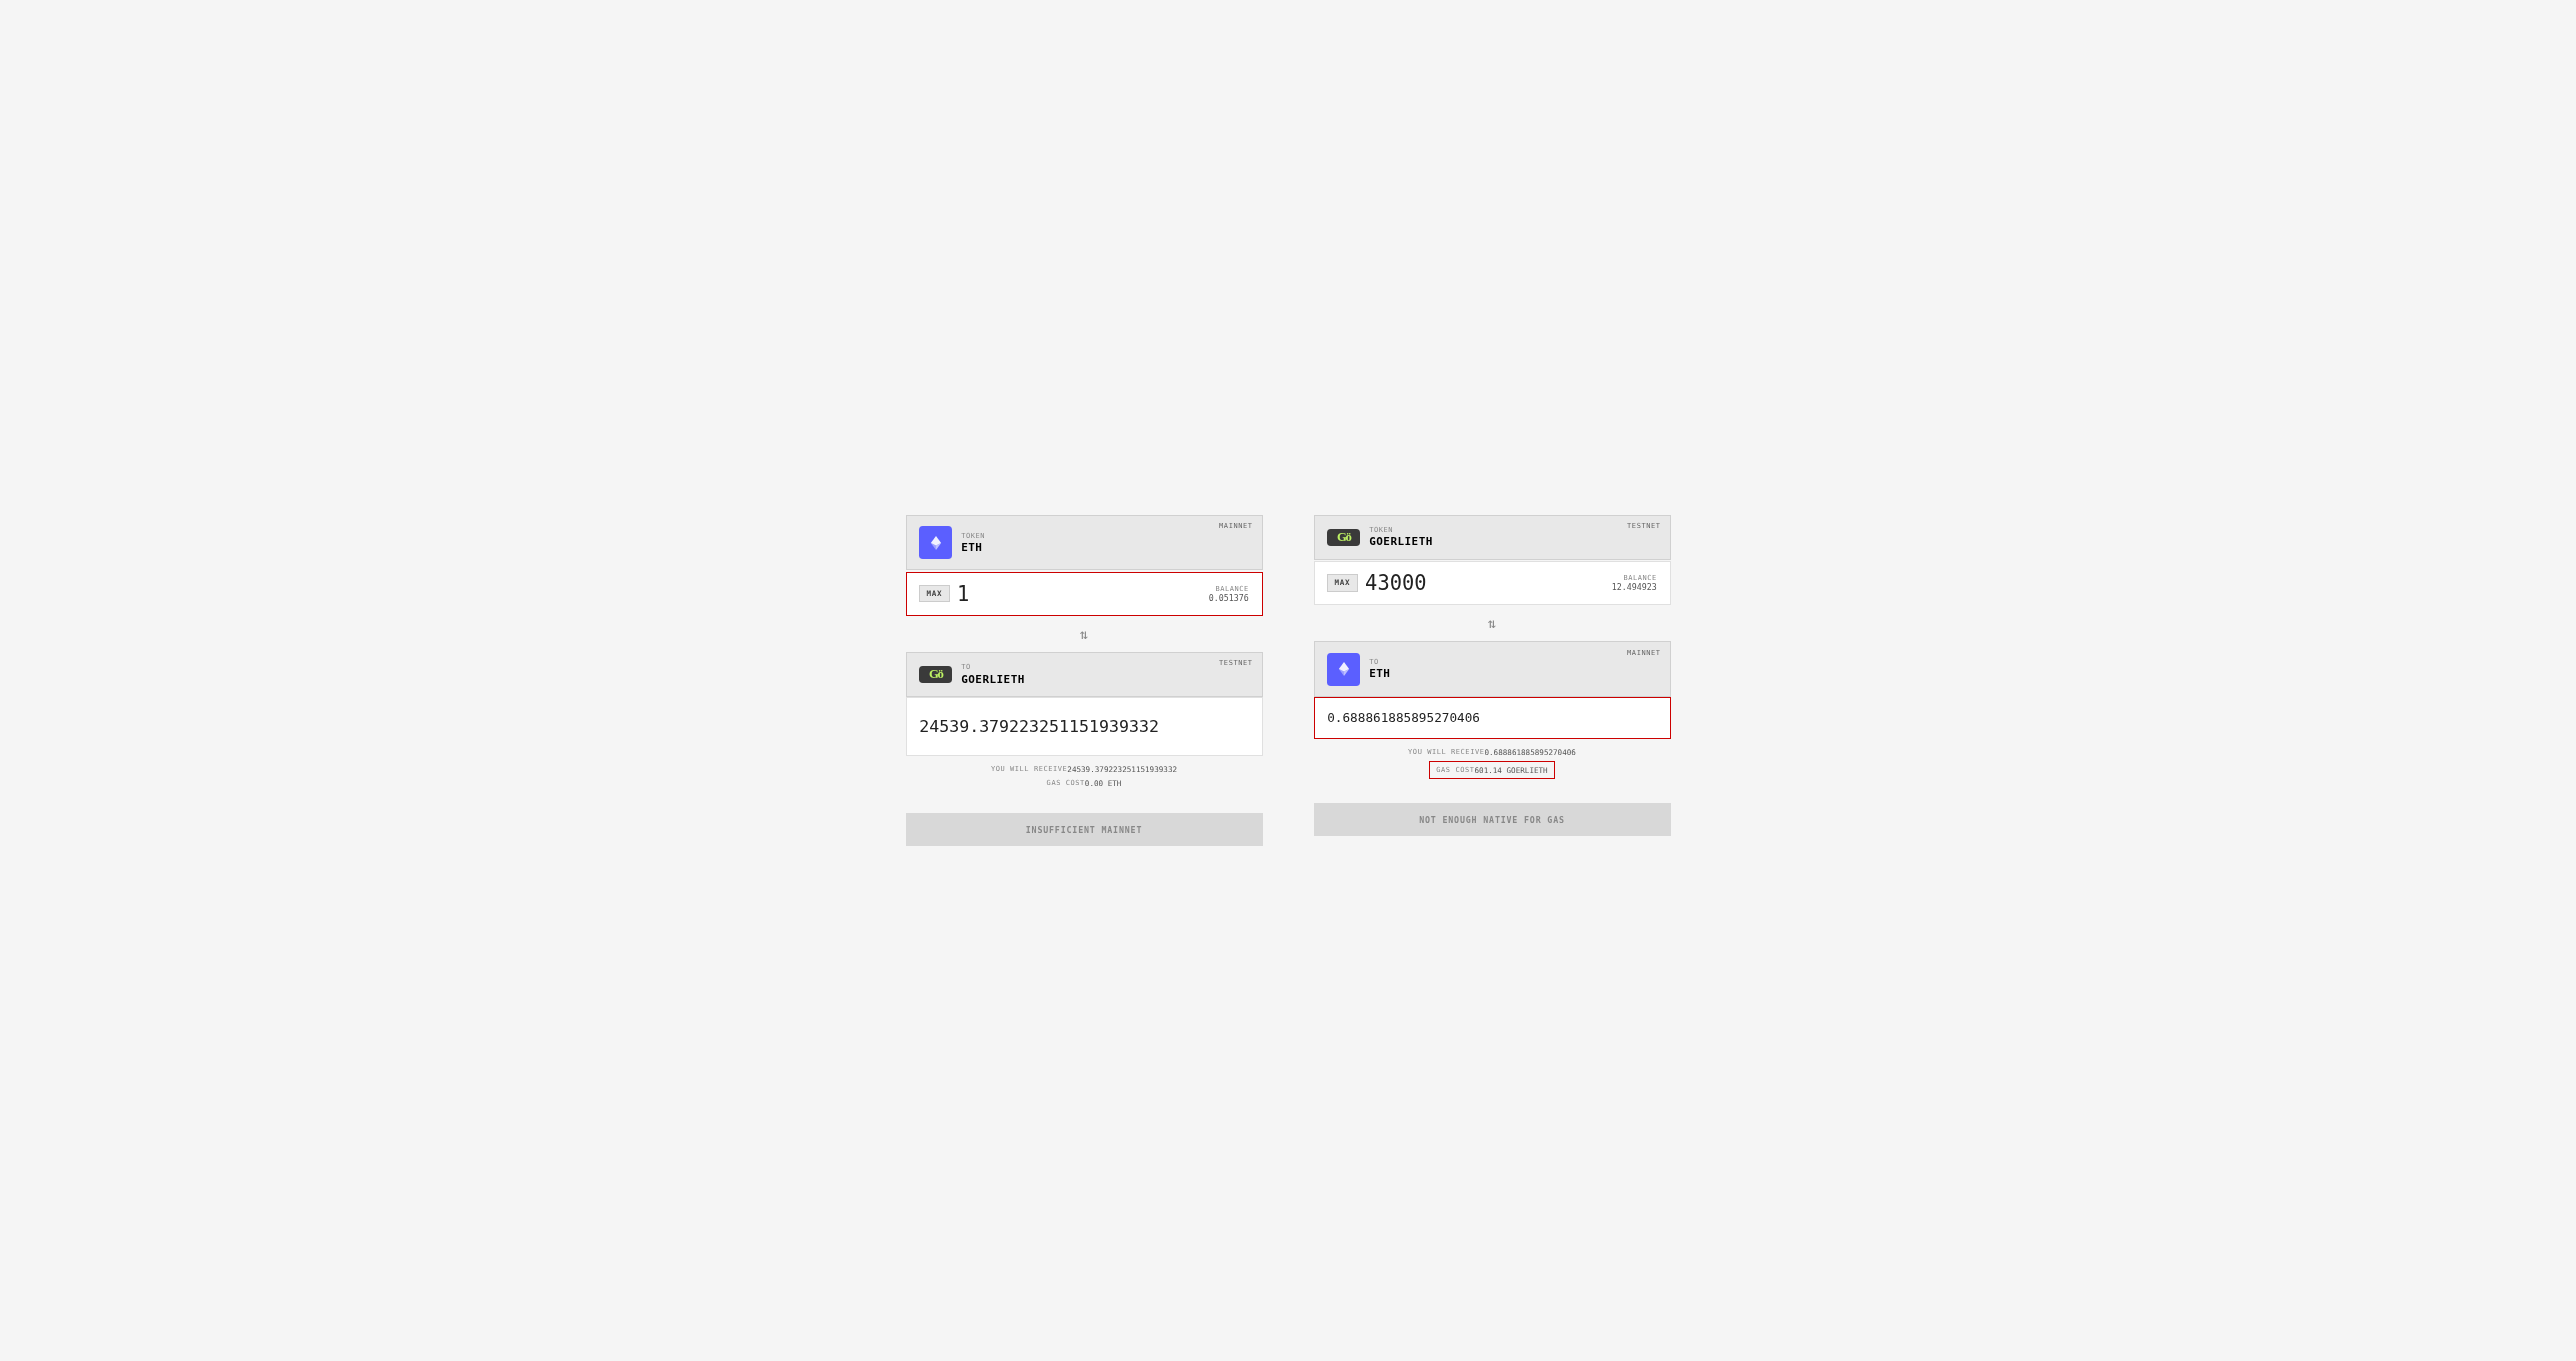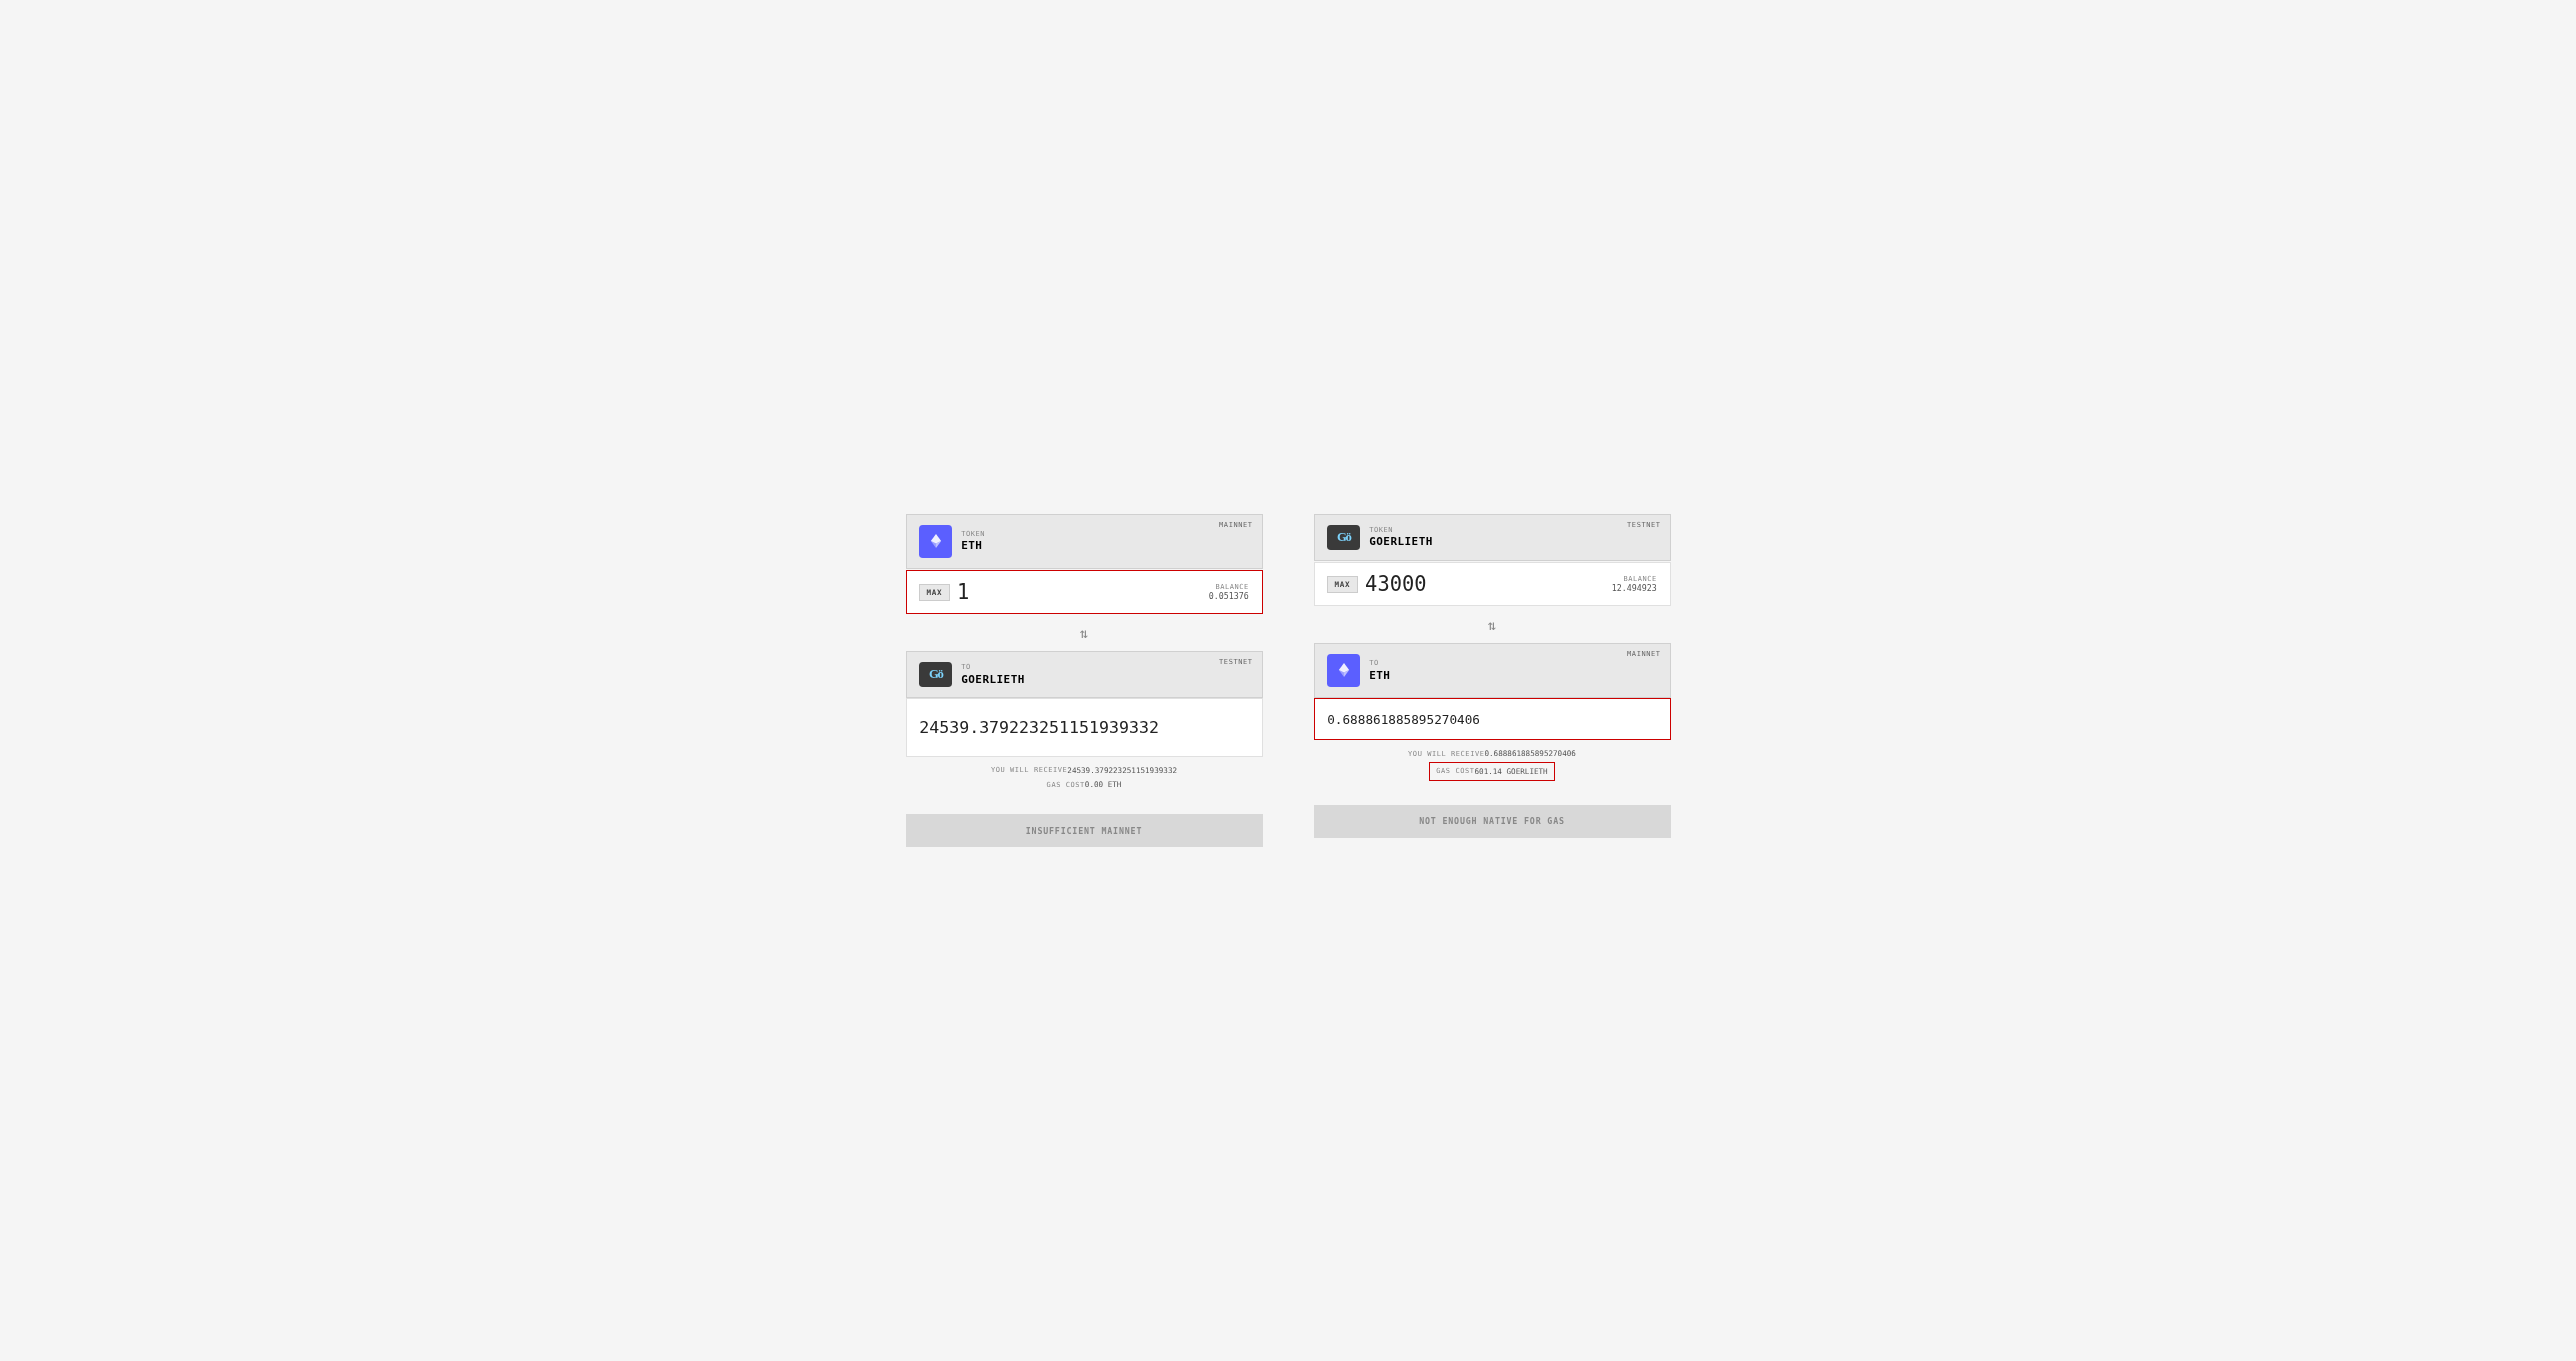--- a/index.html
+++ b/index.html
@@ -55,28 +55,28 @@
       align-items: center;
       justify-content: center;
       flex-shrink: 0;
     }
     .token-icon-eth svg {
       width: 18px;
       height: 18px;
     }
     .token-icon-go {
       width: 33px;
-      height: 25px;
+      height: 17px;
       background: #3a3a3a;
       border-radius: 3.8px;
       display: flex;
       align-items: center;
       justify-content: center;
       flex-shrink: 0;
-      color: #7dd3fc;
+      color: #bef264;
       font-size: 12.7px;
       font-weight: bold;
       letter-spacing: -1.3px;
       font-family: serif;
     }
     .token-info {
       display: flex;
       flex-direction: column;
       gap: 1.3px;
     }

